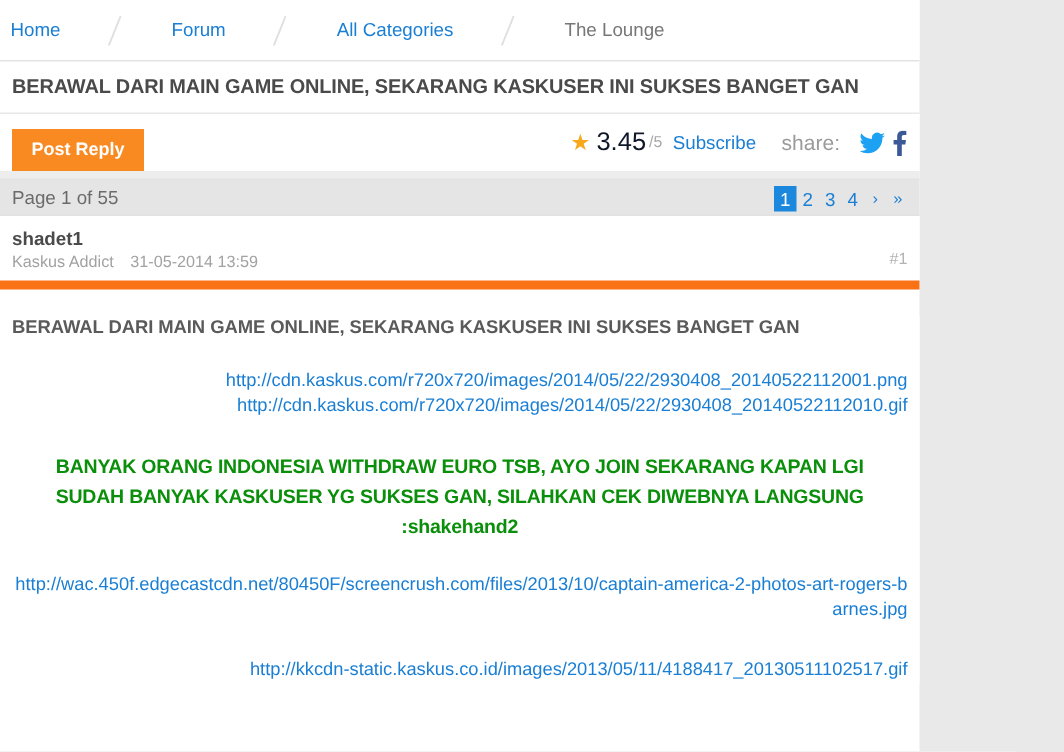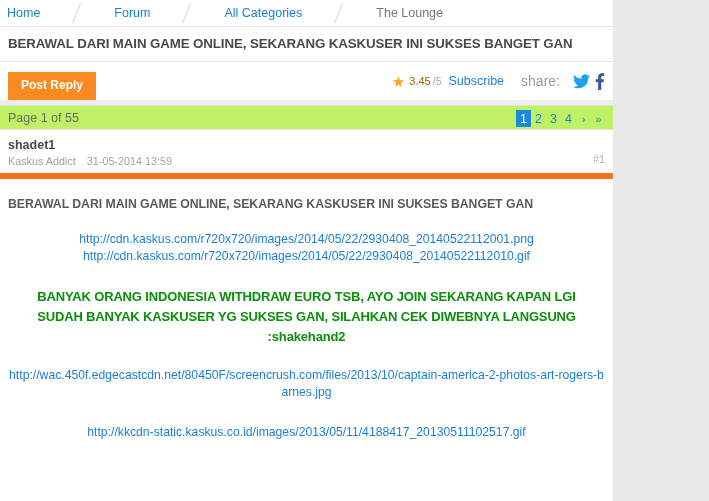--- a/index.html
+++ b/index.html
@@ -14,21 +14,21 @@
   #page { position: relative; width: 709px; height: 501px; background: #e9e9e9; }
 
   .content-col {
     position: absolute; left: 0; top: 0;
     width: 613px; height: 501px;
     background: #ffffff;
   }
 
   
   .breadcrumb {
-    height: 27px;
+    height: 41px;
     display: flex; align-items: center;
     padding-left: 7px;
     font-size: 12.5px;
     background: #fff;
     border-bottom: 1px solid #e3e3e3;
     gap: 24px;
   }
   .crumb { color: #1a7fd4; white-space: nowrap; }
   .crumb.last { color: #777; }
   .crumb-sep {
@@ -83,36 +83,36 @@
     line-height: 13px;
   }
   .action-right {
     position: absolute;
     right: 8px; top: 0;
     height: 38px;
     display: flex; align-items: center;
     gap: 0px;
   }
   .star-icon { color: #f7a81b; font-size: 15px; line-height: 1; margin-right: 4px; }
-  .rating-val { color: #a16207; font-size: 11px; }
+  .rating-val { color: #0f172a; font-size: 17px; }
   .rating-max { color: #a8a8a8; font-size: 10.5px; margin-left: 2px; margin-right: 7px; }
   .subscribe-link { color: #1a7fd4; font-size: 12.5px; margin-right: 17px; cursor: pointer; }
   .share-label { color: #9a9a9a; font-size: 14px; margin-right: 9px; }
   .social { display: inline-flex; align-items: center; margin-left: 4px; cursor: pointer; }
 
   
   .page-band-spacer { height: 5px; background: #ededed; }
   .page-band {
     position: relative;
     height: 25px;
     display: flex; align-items: center;
     padding-left: 8px;
     border-top: 1px solid #e2e2e2;
     border-bottom: 1px solid #e2e2e2;
-    background: #bef264;
+    background: #e5e5e5;
   }
   .page-of { color: #6b6b6b; font-size: 12.5px; }
   .pager {
     position: absolute; right: 7px; top: 0;
     height: 25px; display: flex; align-items: center; gap: 0px;
   }
   .pg {
     min-width: 15px; height: 17px;
     display: inline-flex; align-items: center; justify-content: center;
     color: #1a7fd4; font-size: 12.5px; cursor: pointer;
@@ -146,20 +146,21 @@
     letter-spacing: -0.05px;
   }
   .link-block { margin-top: 20px; text-align: center; }
   .blue-link {
     display: block;
     color: #1a7fd4;
     font-size: 12.2px;
     line-height: 17px;
     cursor: pointer;
     word-break: break-all;
+    text-align: right;
   }
   .green-block {
     margin-top: 22px;
     text-align: center;
     color: #0a8f0a;
     font-size: 13px;
     font-weight: bold;
     line-height: 20px;
     letter-spacing: -0.15px;
   }

